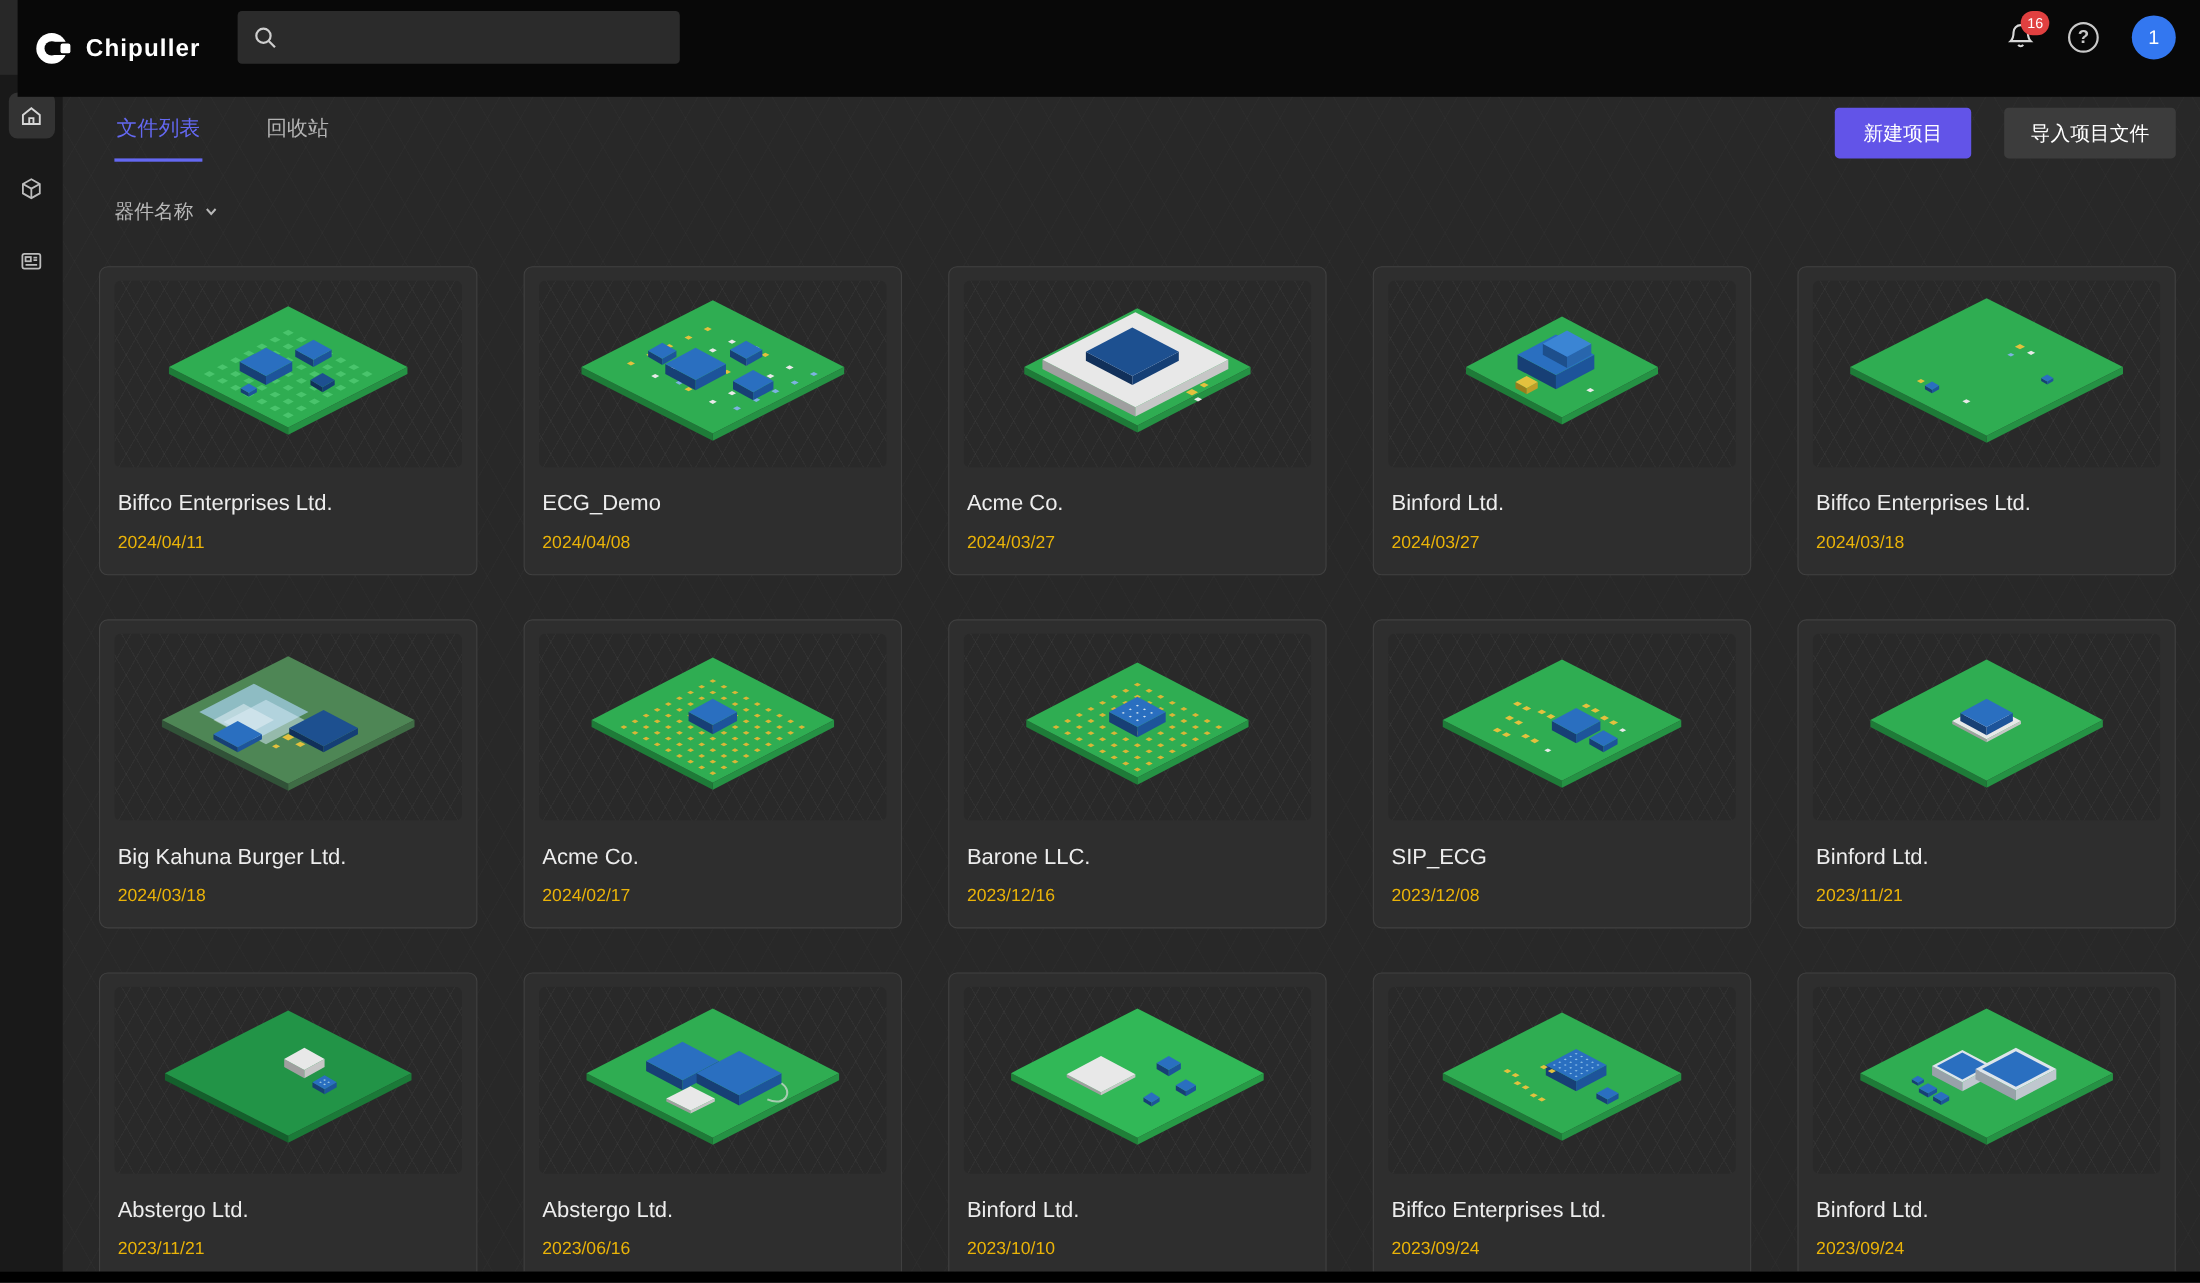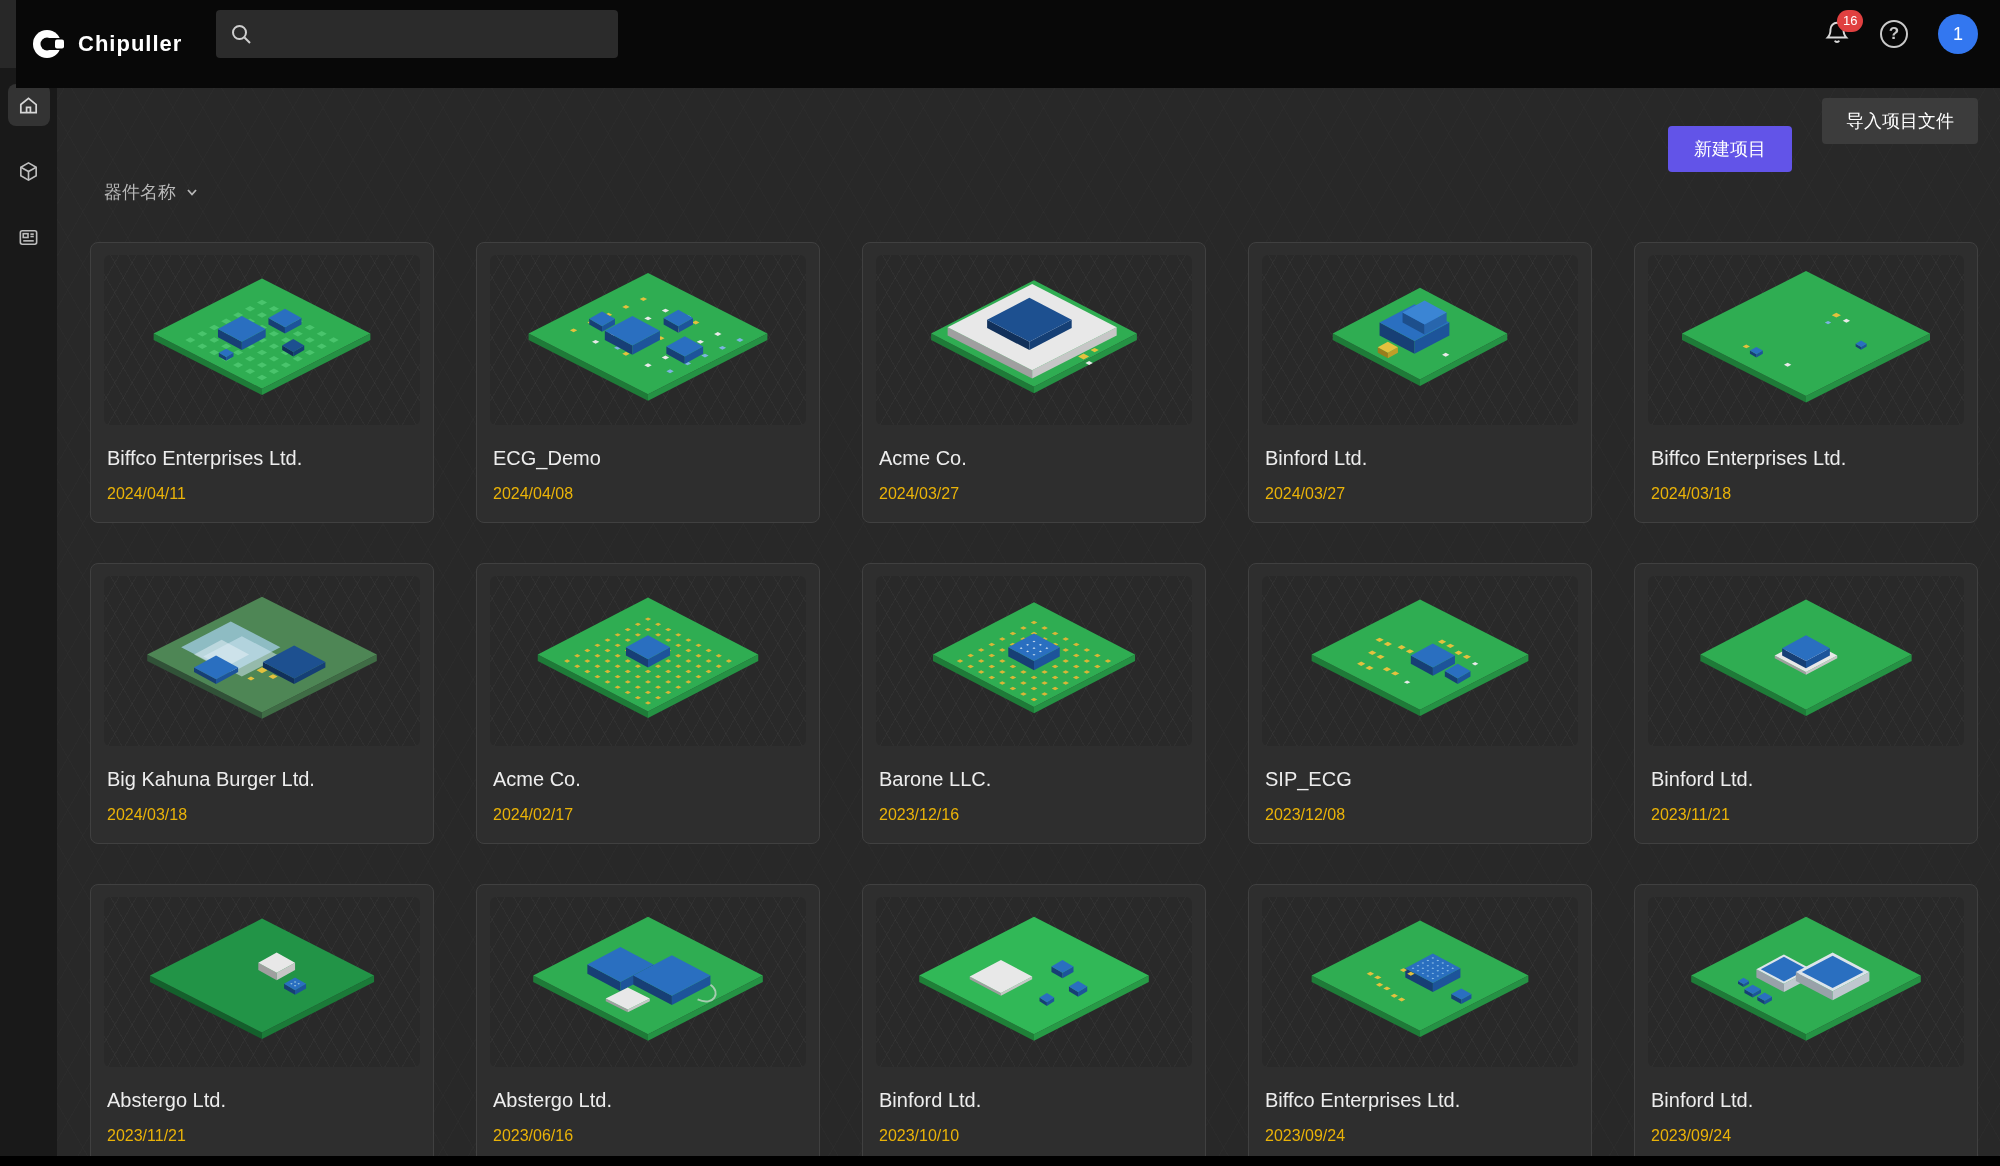--- a/index.html
+++ b/index.html
@@ -69,21 +69,21 @@
   .toolbar-row { display:flex; align-items:flex-start; height:48px; }
   .tabs { display:flex; gap:56px; padding-left:14px; }
   .tab {
     font-size:19px; color:#b3b3b3; padding:6px 2px 14px; cursor:pointer;
     border-bottom:3px solid transparent;
   }
   .tab.active { color:var(--tab-active,#6468f2); border-bottom-color:var(--tab-active,#6468f2); }
   .toolbar-actions { margin-left:auto; display:flex; gap:30px; }
   .btn { height:46px; border:none; border-radius:4px; font-size:18px; cursor:pointer;
          font-family:"Liberation Sans","DejaVu Sans",sans-serif; color:#ffffff; }
-  .btn-primary { background:var(--accent,#6254e8); padding:0 26px;margin-top:28px; }
+  .btn-primary { background:var(--accent,#6254e8); padding:0 26px; }
   .btn-secondary { background:#3c3c3c; padding:0 24px; }
   .sort-row { margin-top:34px; display:flex; align-items:center; gap:9px; padding-left:14px;
               color:#b8b8b8; font-size:18px; cursor:pointer; width:fit-content; }
   
   .grid { margin-top:38px; display:grid; grid-template-columns:repeat(5,344px); gap:40px 42px; }
   .card {
     width:344px; height:281px; background:var(--card-bg,#2e2e2e);
     border:1px solid var(--card-border,#404040); border-radius:8px;
     padding:12px 13px 0; cursor:pointer;
   }
@@ -165,20 +165,24 @@
         <line x1="14" y1="8.5" x2="17.5" y2="8.5"></line>
           <line x1="14" y1="11" x2="17.5" y2="11"></line>
         <line x1="6.5" y1="15.5" x2="17.5" y2="15.5"></line>
       </svg>
     </span>
   </div>
 </div>
 
 <div class="main">
   <div class="toolbar-row">
+    <div class="tabs">
+      <div class="tab active">文件列表</div>
+      <div class="tab">回收站</div>
+    </div>
     <div class="toolbar-actions">
       <button class="btn btn-primary">新建项目</button>
       <button class="btn btn-secondary">导入项目文件</button>
     </div>
   </div>
 
   <div class="sort-row">
     <span>器件名称</span>
     <span style="display:flex;">
       <svg width="14" height="14" viewBox="0 0 14 14" fill="none" stroke="#b8b8b8" stroke-width="1.8">

